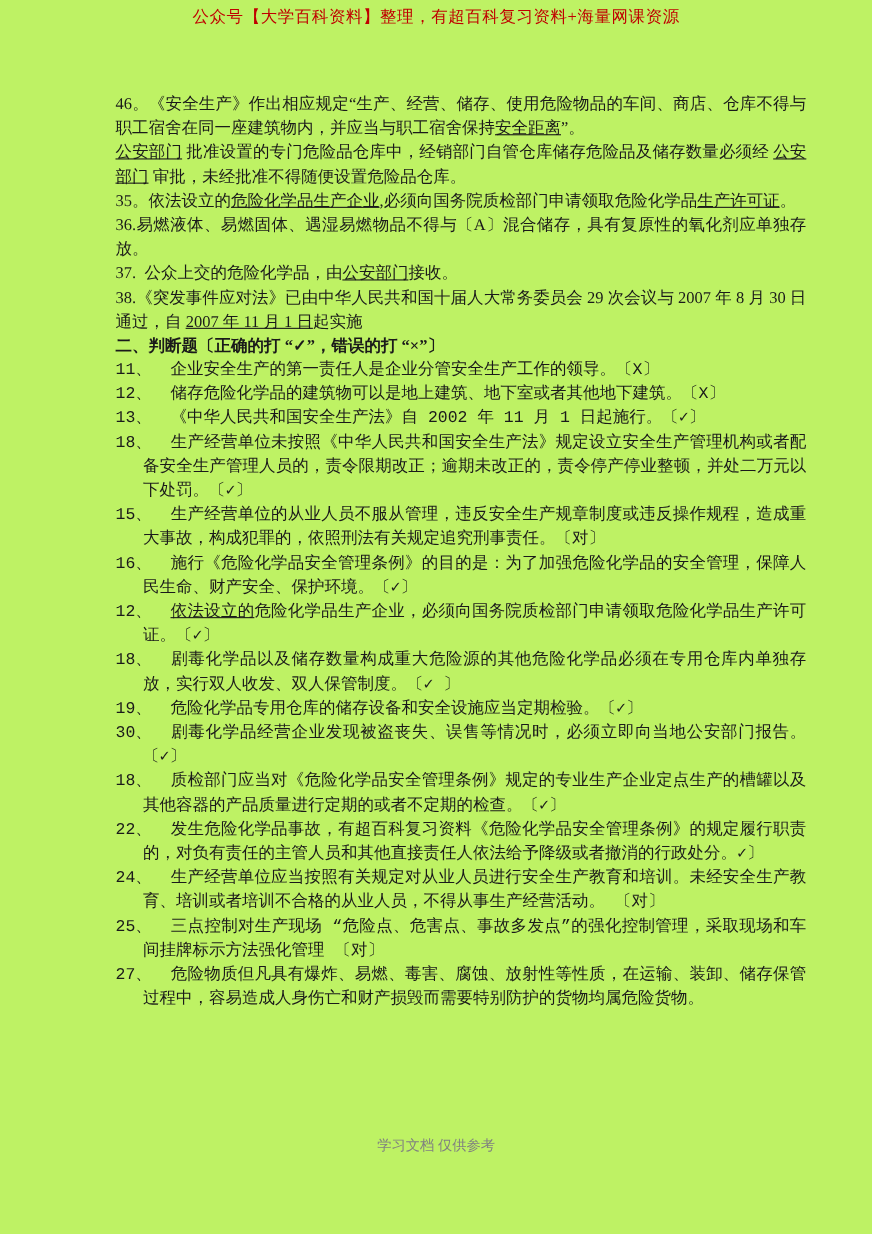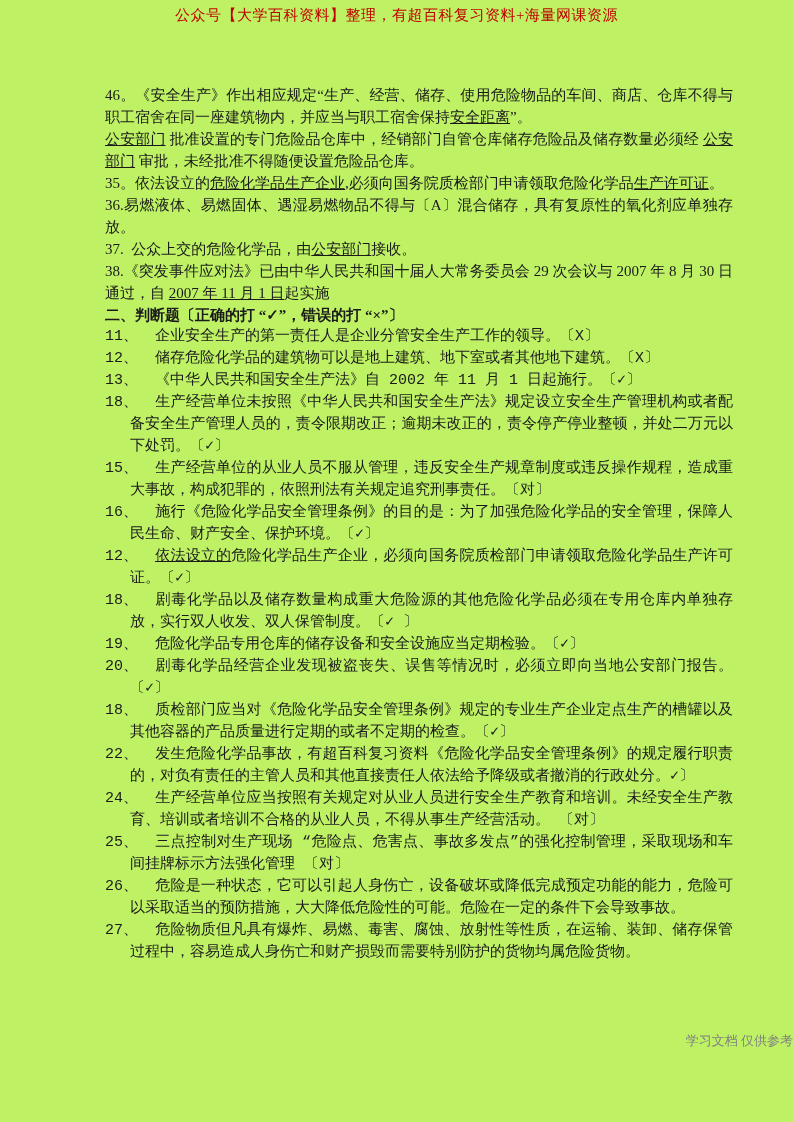--- a/index.html
+++ b/index.html
@@ -14,21 +14,21 @@
   }
   .doc-header{
     position:absolute;top:6px;left:0;width:100%;
     text-align:center;
     font-size:15px;
     letter-spacing:0.5px;
     white-space:pre-wrap;
   }
   .doc-footer{
     position:absolute;top:1032px;left:0;width:100%;
-    text-align:right;
+    text-align:center;
     font-size:13px;
     white-space:pre-wrap;
   }
   .content{
     position:absolute;left:105px;top:84px;width:628px;
     font-size:15px;
     line-height:22px;
     text-align:justify;
   }
   .blk{white-space:pre-wrap;}
@@ -54,23 +54,22 @@
       <div class="blk h"><span>二、判断题〔正确的打 “✓”，错误的打 “×”〕</span></div>
       <div class="blk j"><span class="num">11、</span><span>企业安全生产的第一责任人是企业分管安全生产工作的领导。〔X〕</span></div>
       <div class="blk j"><span class="num">12、</span><span>储存危险化学品的建筑物可以是地上建筑、地下室或者其他地下建筑。〔X〕</span></div>
       <div class="blk j"><span class="num">13、</span><span>《中华人民共和国安全生产法》自 2002 年 11 月 1 日起施行。〔✓〕</span></div>
       <div class="blk j"><span class="num">18、</span><span>生产经营单位未按照《中华人民共和国安全生产法》规定设立安全生产管理机构或者配备安全生产管理人员的，责令限期改正；逾期未改正的，责令停产停业整顿，并处二万元以下处罚。〔✓〕</span></div>
       <div class="blk j"><span class="num">15、</span><span>生产经营单位的从业人员不服从管理，违反安全生产规章制度或违反操作规程，造成重大事故，构成犯罪的，依照刑法有关规定追究刑事责任。〔对〕</span></div>
       <div class="blk j"><span class="num">16、</span><span>施行《危险化学品安全管理条例》的目的是：为了加强危险化学品的安全管理，保障人民生命、财产安全、保护环境。〔✓〕</span></div>
       <div class="blk j"><span class="num">12、</span><span class="u">依法设立的</span><span>危险化学品生产企业，必须向国务院质检部门申请领取危险化学品生产许可证。〔✓〕</span></div>
       <div class="blk j"><span class="num">18、</span><span>剧毒化学品以及储存数量构成重大危险源的其他危险化学品必须在专用仓库内单独存放，实行双人收发、双人保管制度。〔✓ 〕</span></div>
       <div class="blk j"><span class="num">19、</span><span>危险化学品专用仓库的储存设备和安全设施应当定期检验。〔✓〕</span></div>
-      <div class="blk j"><span class="num">20、</span><span>剧毒化学品经营企业发现被盗丧失、误售等情况时，必须立即向当地公安部门报告。〔✓〕</span></div>
+      <div class="blk j"><span class="num">30、</span><span>剧毒化学品经营企业发现被盗丧失、误售等情况时，必须立即向当地公安部门报告。〔✓〕</span></div>
       <div class="blk j"><span class="num">18、</span><span>质检部门应当对《危险化学品安全管理条例》规定的专业生产企业定点生产的槽罐以及其他容器的产品质量进行定期的或者不定期的检查。〔✓〕</span></div>
       <div class="blk j"><span class="num">22、</span><span>发生危险化学品事故，有超百科复习资料《危险化学品安全管理条例》的规定履行职责的，对负有责任的主管人员和其他直接责任人依法给予降级或者撤消的行政处分。✓〕</span></div>
       <div class="blk j"><span class="num">24、</span><span>生产经营单位应当按照有关规定对从业人员进行安全生产教育和培训。未经安全生产教育、培训或者培训不合格的从业人员，不得从事生产经营活动。 〔对〕</span></div>
       <div class="blk j"><span class="num">25、</span><span>三点控制对生产现场 “危险点、危害点、事故多发点”的强化控制管理，采取现场和车间挂牌标示方法强化管理 〔对〕</span></div>
-      <div class="blk j"><span class="num">26、</span><span>危险是一种状态，它可以引起人身伤亡，设备破坏或降低完成预定功能的能力，危险可以采取适当的预防措施，大大降低危险性的可能。危险在一定的条件下会导致事故。</span></div>
       <div class="blk j"><span class="num">27、</span><span>危险物质但凡具有爆炸、易燃、毒害、腐蚀、放射性等性质，在运输、装卸、储存保管过程中，容易造成人身伤亡和财产损毁而需要特别防护的货物均属危险货物。</span></div>
     </div>
 
   <div class="doc-footer" style="color: rgb(128, 128, 128);">学习文档 仅供参考</div>
 </div>
 
 </body></html>

